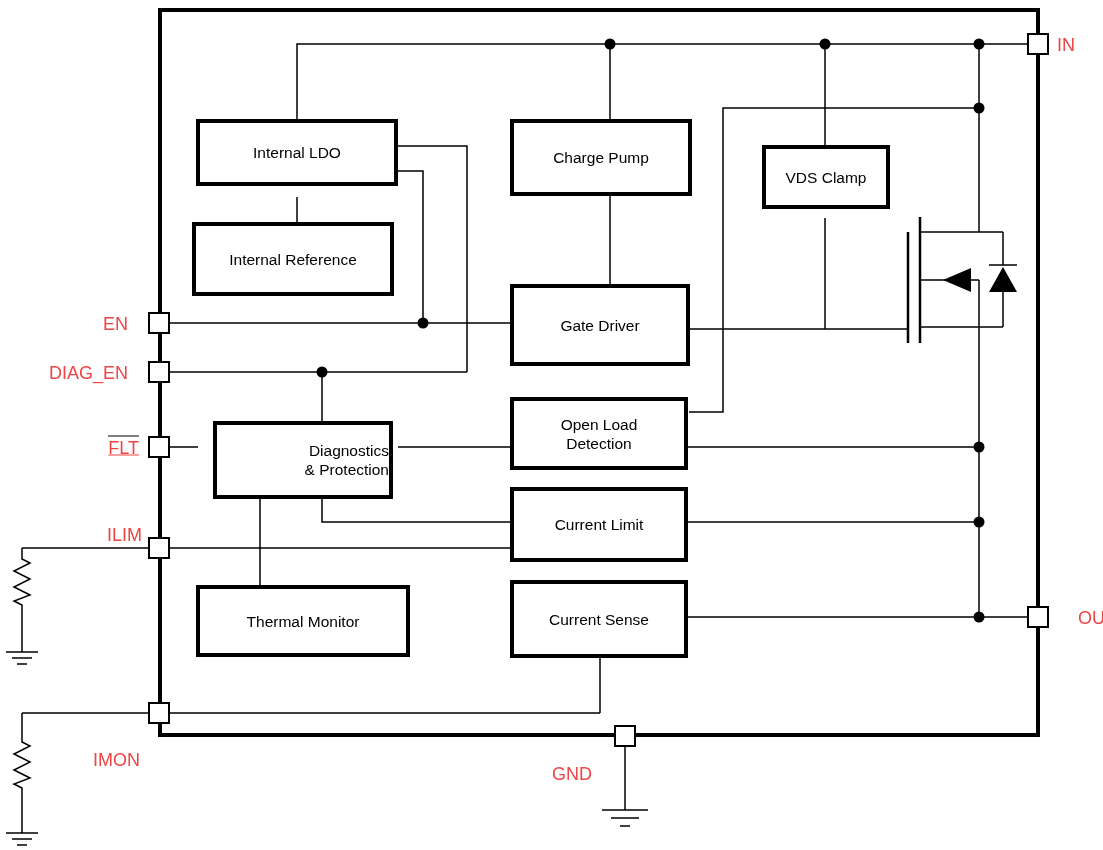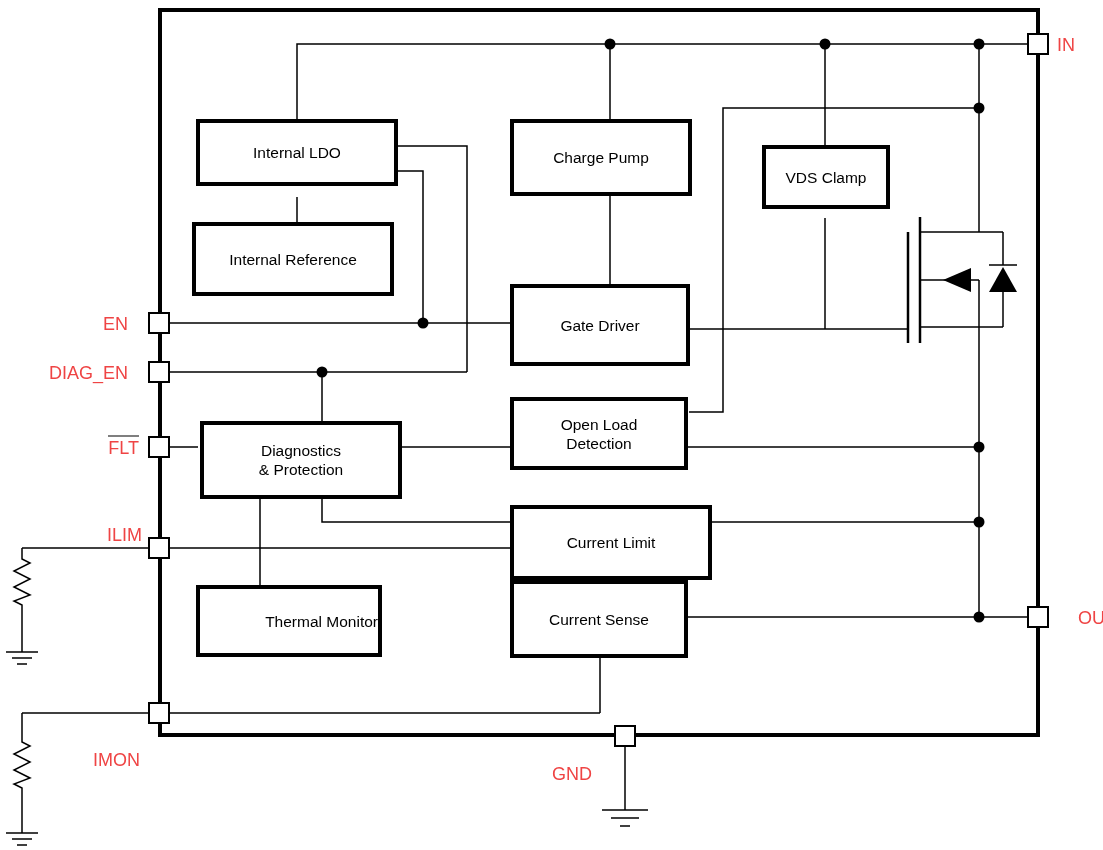--- a/index.html
+++ b/index.html
@@ -16,21 +16,21 @@
     text-align:center; font-size:15.5px; line-height:19px; color:#000;
   }
   .pin {
     position:absolute; box-sizing:border-box;
     width:22px; height:22px; border:2px solid #000; background:#fff;
   }
   .plabel {
     position:absolute; font-size:18px; color:#ef4444;
     white-space:nowrap; transform:translateY(-50%);
   }
-  .flt-over { border-top:1.6px solid #000; padding-top:1px; display:inline-block; }
+  .flt-over { border-top:1.6px solid #000; padding-top:1px; display:inline-block;text-decoration:underline; }
 </style>
 </head>
 <body>
 
 <div class="stage">
 
   <svg class="wires" width="1103" height="850" viewBox="0 0 1103 850" fill="none" stroke="#000" stroke-width="1.5">
 
     <rect x="160" y="10" width="878" height="725" stroke-width="4"></rect>
 
@@ -127,28 +127,28 @@
   <div class="block" style="left:762px; top:145px; width:128px; height:64px;">
     <span>VDS Clamp</span>
   </div>
   <div class="block" style="left:510px; top:284px; width:180px; height:82px;">
     <span>Gate Driver</span>
   </div>
   <div class="block" style="left:510px; top:397px; width:178px; height:73px;">
     <span>Open Load</span>
     <span>Detection</span>
   </div>
-  <div class="block" style="left:200px; top:421px; width:202px; height:78px;">
+  <div class="block" style="left:213px; top:421px; width:180px; height:78px;align-items:flex-end;">
     <span>Diagnostics</span>
     <span>&amp; Protection</span>
   </div>
-  <div class="block" style="left:510px; top:505px; width:202px; height:75px;align-items:center;">
+  <div class="block" style="left:510px; top:487px; width:178px; height:75px;align-items:center;">
     <span>Current Limit</span>
   </div>
-  <div class="block" style="left:196px; top:585px; width:186px; height:72px;align-items:flex-end;">
+  <div class="block" style="left:196px; top:585px; width:214px; height:72px;">
     <span>Thermal Monitor</span>
   </div>
   <div class="block" style="left:510px; top:580px; width:178px; height:78px;">
     <span>Current Sense</span>
   </div>
 
   <div class="pin" style="left:1027px; top:33px;"></div>
   <div class="pin" style="left:148px;  top:312px;"></div>
   <div class="pin" style="left:148px;  top:361px;"></div>
   <div class="pin" style="left:148px;  top:436px;"></div>

